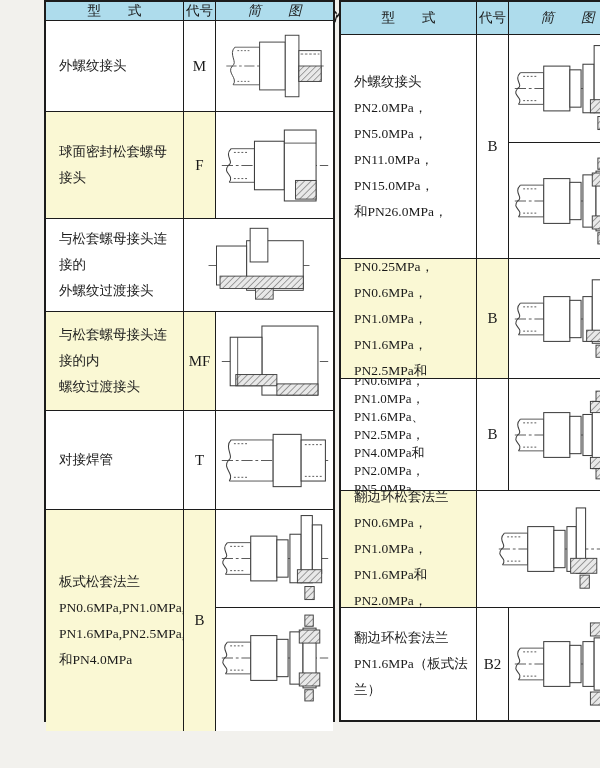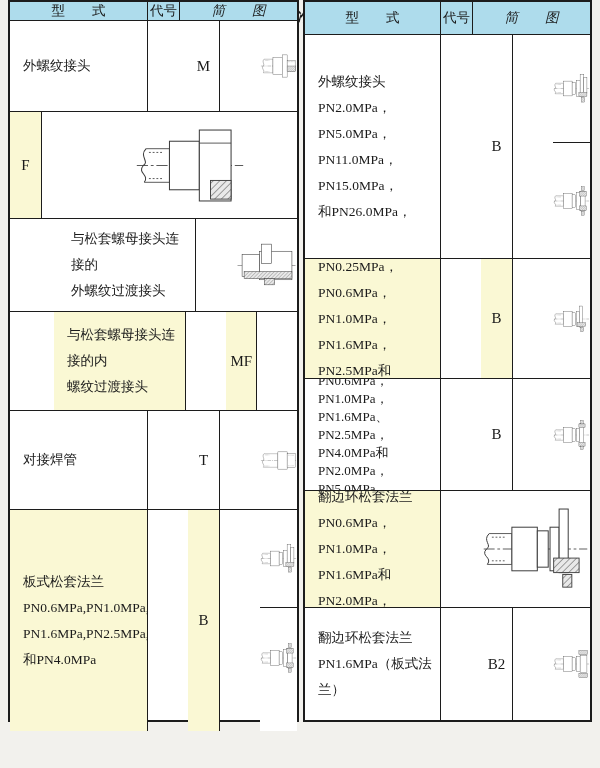--- a/index.html
+++ b/index.html
@@ -4,41 +4,41 @@
 <style>
   html,body{margin:0;padding:0;}
   body{
     width:600px;height:768px;
     background:var(--page-bg,#f2f1ed);
     font-family:"Liberation Sans","DejaVu Sans",sans-serif;
     color:#1a1a1a;
     position:relative;
     -webkit-font-smoothing:antialiased;
   }
-  .page{position:absolute;inset:0;}
+  .page{position:absolute;inset:0;margin-left:36px;}
   .title{
     position:absolute;left:8px;top:8px;width:586px;
     font-size:13.5px;font-weight:bold;letter-spacing:.3px;
   }
   .tbl{
     border:2px solid var(--border,#1c1c1c);
     background:#fff;
     box-sizing:border-box;
     display:flex;flex-direction:column;
   }
   .tbl-left{position:absolute;left:8px;width:291px;height:722px;}
   .tbl-right{position:absolute;left:303px;width:289px;height:722px;}
   .hdr{
     display:flex;height:37px;box-sizing:border-box;
     background:var(--header-bg,#aedcec);
     border-bottom:1px solid var(--border,#1c1c1c);
     font-size:13.5px;
   }
   .hdr .cell{display:flex;align-items:center;justify-content:center;}
-  .row{display:flex;box-sizing:border-box;border-top:1px solid var(--border,#1c1c1c);gap:40px;}
+  .row{display:flex;box-sizing:border-box;border-top:1px solid var(--border,#1c1c1c);}
   .row:first-of-type{border-top:none;}
   .cell{box-sizing:border-box;overflow:hidden;}
   .c-type{width:138px;border-right:1px solid var(--border,#1c1c1c);}
   .c-code{width:32px;border-right:1px solid var(--border,#1c1c1c);}
   .c-diag{flex:1;font-style:italic;}
   .tbl-right .c-type{width:136px;}
   .cell.type{
     display:flex;align-items:center;
     padding:4px 4px 4px 13px;
     font-family:"Liberation Serif","DejaVu Serif",serif;
@@ -98,20 +98,23 @@
                 <rect x="42" y="20" width="30" height="56" fill="#fff" stroke="#3c3c3c" stroke-width="1.1"></rect>
                 <rect x="72" y="12" width="16" height="72" fill="#fff" stroke="#3c3c3c" stroke-width="1.1"></rect>
                 <rect x="88" y="30" width="26" height="36" fill="#fff" stroke="#3c3c3c" stroke-width="1.1"></rect>
                 <rect x="88" y="48" width="26" height="18" fill="url(#hp)" stroke="#3c3c3c" stroke-width="1"></rect>
                 <line x1="90" y1="34" x2="112" y2="34" stroke="#3c3c3c" stroke-width="0.9" stroke-dasharray="3 2"></line>
               </svg>
             </div>
           </div>
         </div>
         <div class="row" style="height: 107px;">
+          <div class="cell c-type type hl">
+            <span>球面密封松套螺母接头</span>
+          </div>
           <div class="cell c-code code hl">
             <span>F</span>
           </div>
           <div class="cell c-diag diagram">
             <div class="dwrap">
               <svg class="diag" width="112" height="99" viewBox="0 0 120 96" preserveAspectRatio="xMidYMid meet">
   <defs>
                   <pattern id="hp" patternUnits="userSpaceOnUse" width="5" height="5" patternTransform="rotate(45)">
     <rect width="5" height="5" fill="#e9e9e9"></rect>
                     <line x1="0" y1="0" x2="0" y2="5" stroke="#666" stroke-width="1.3"></line>
@@ -125,21 +128,21 @@
                 <line x1="16" y1="34" x2="30" y2="34" stroke="#3c3c3c" stroke-width="0.9" stroke-dasharray="2 2"></line>
                 <line x1="16" y1="62" x2="30" y2="62" stroke="#3c3c3c" stroke-width="0.9" stroke-dasharray="2 2"></line>
                 <rect x="38" y="22" width="32" height="52" fill="#fff" stroke="#3c3c3c" stroke-width="1.1"></rect>
                 <rect x="70" y="10" width="34" height="76" fill="#fff" stroke="#3c3c3c" stroke-width="1.1"></rect>
                 <rect x="82" y="64" width="22" height="20" fill="url(#hp)" stroke="#3c3c3c" stroke-width="1"></rect>
                 <line x1="70" y1="24" x2="104" y2="24" stroke="#3c3c3c" stroke-width="0.9"></line>
               </svg>
             </div>
           </div>
         </div>
-        <div class="row" style="height: 93px; padding-left: 48px;">
+        <div class="row" style="height: 93px;">
           <div class="cell c-type type">
             <span>与松套螺母接头连接的
 外螺纹过渡接头</span>
           </div>
           <div class="cell c-diag diagram">
             <div class="dwrap">
               <svg class="diag" width="112" height="85" viewBox="0 0 120 96" preserveAspectRatio="xMidYMid meet">
   <defs>
                   <pattern id="hp" patternUnits="userSpaceOnUse" width="5" height="5" patternTransform="rotate(45)">
     <rect width="5" height="5" fill="#e9e9e9"></rect>
@@ -149,21 +152,21 @@
                 <line x1="3" y1="48" x2="117" y2="48" stroke="#3c3c3c" stroke-width="0.9" stroke-dasharray="12 3 3 3"></line>
                 <rect x="46" y="20" width="64" height="56" fill="#fff" stroke="#3c3c3c" stroke-width="1.1"></rect>
                 <rect x="12" y="26" width="34" height="44" fill="#fff" stroke="#3c3c3c" stroke-width="1.1"></rect>
                 <rect x="50" y="6" width="20" height="38" fill="#fff" stroke="#3c3c3c" stroke-width="1.1"></rect>
                 <rect x="16" y="60" width="94" height="14" fill="url(#hp)" stroke="#3c3c3c" stroke-width="1"></rect>
                 <rect x="56" y="74" width="20" height="12" fill="url(#hp)" stroke="#3c3c3c" stroke-width="1"></rect>
               </svg>
             </div>
           </div>
         </div>
-        <div class="row" style="height: 99px; padding-left: 44px;">
+        <div class="row" style="height: 99px;">
           <div class="cell c-type type hl">
             <span>与松套螺母接头连接的内
 螺纹过渡接头</span>
           </div>
           <div class="cell c-code code hl">
             <span>MF</span>
           </div>
           <div class="cell c-diag diagram">
             <div class="dwrap">
               <svg class="diag" width="112" height="91" viewBox="0 0 120 96" preserveAspectRatio="xMidYMid meet">

